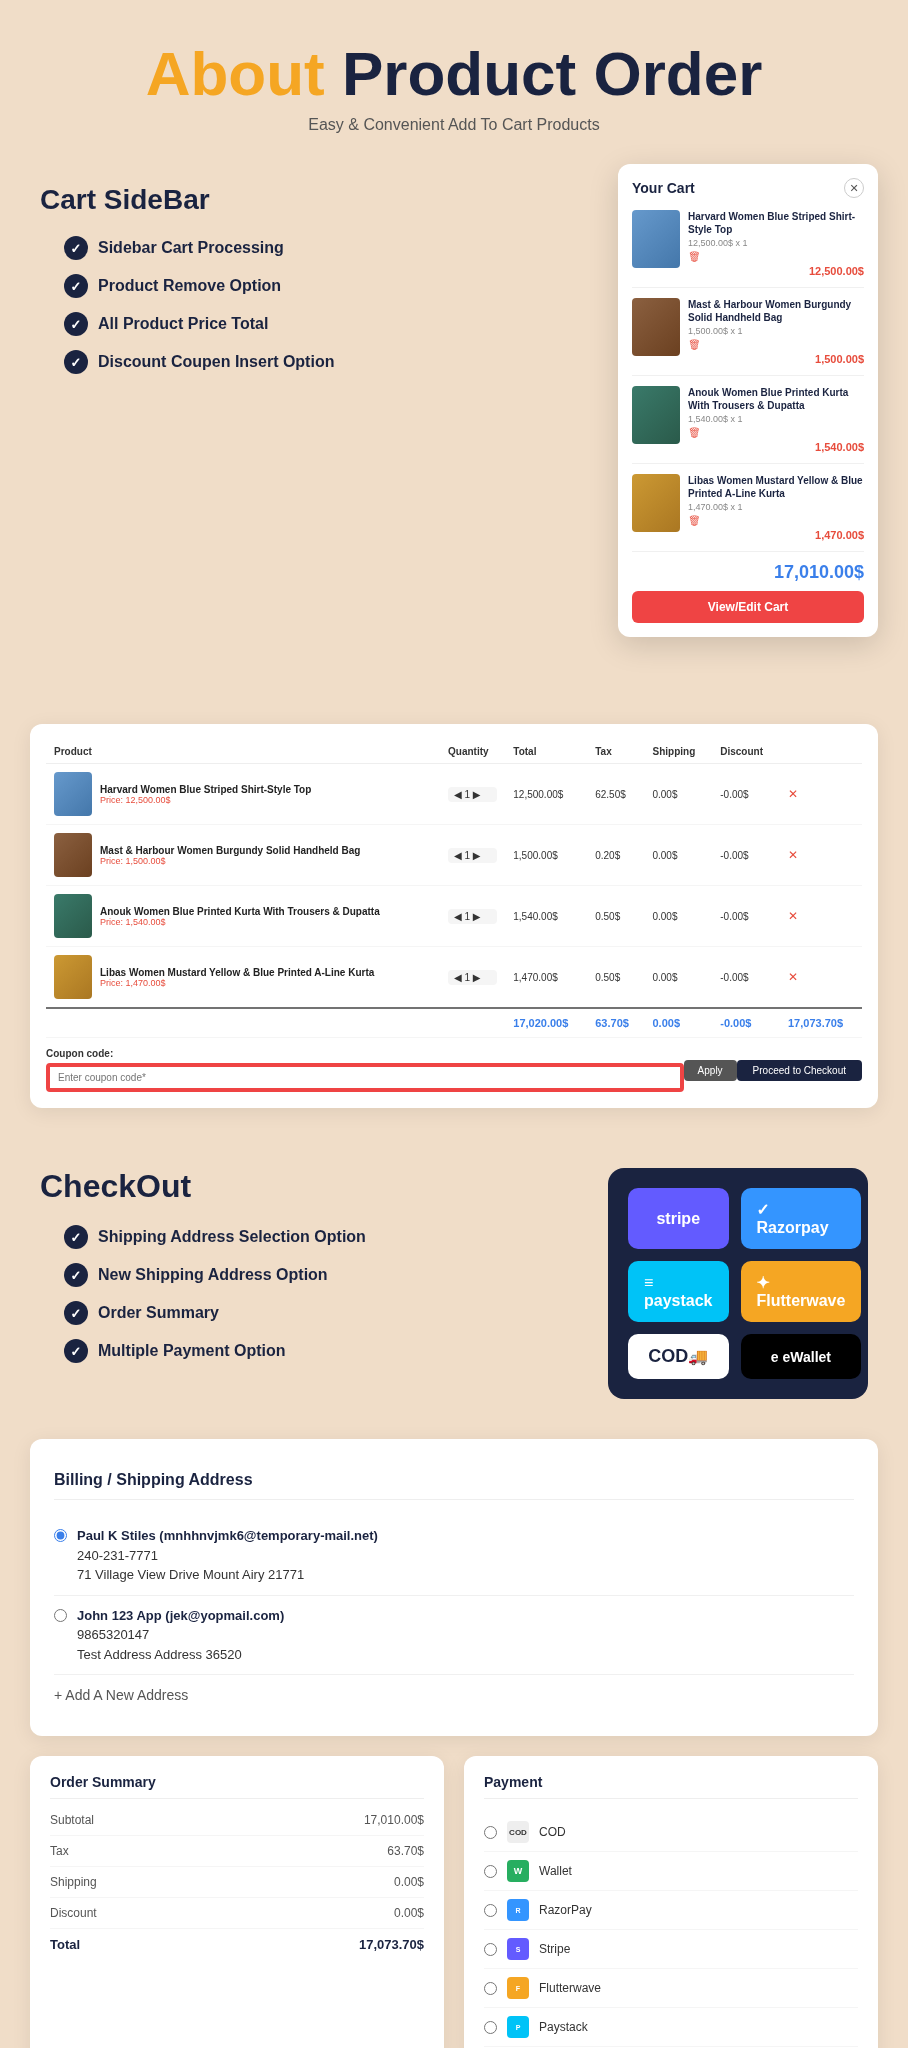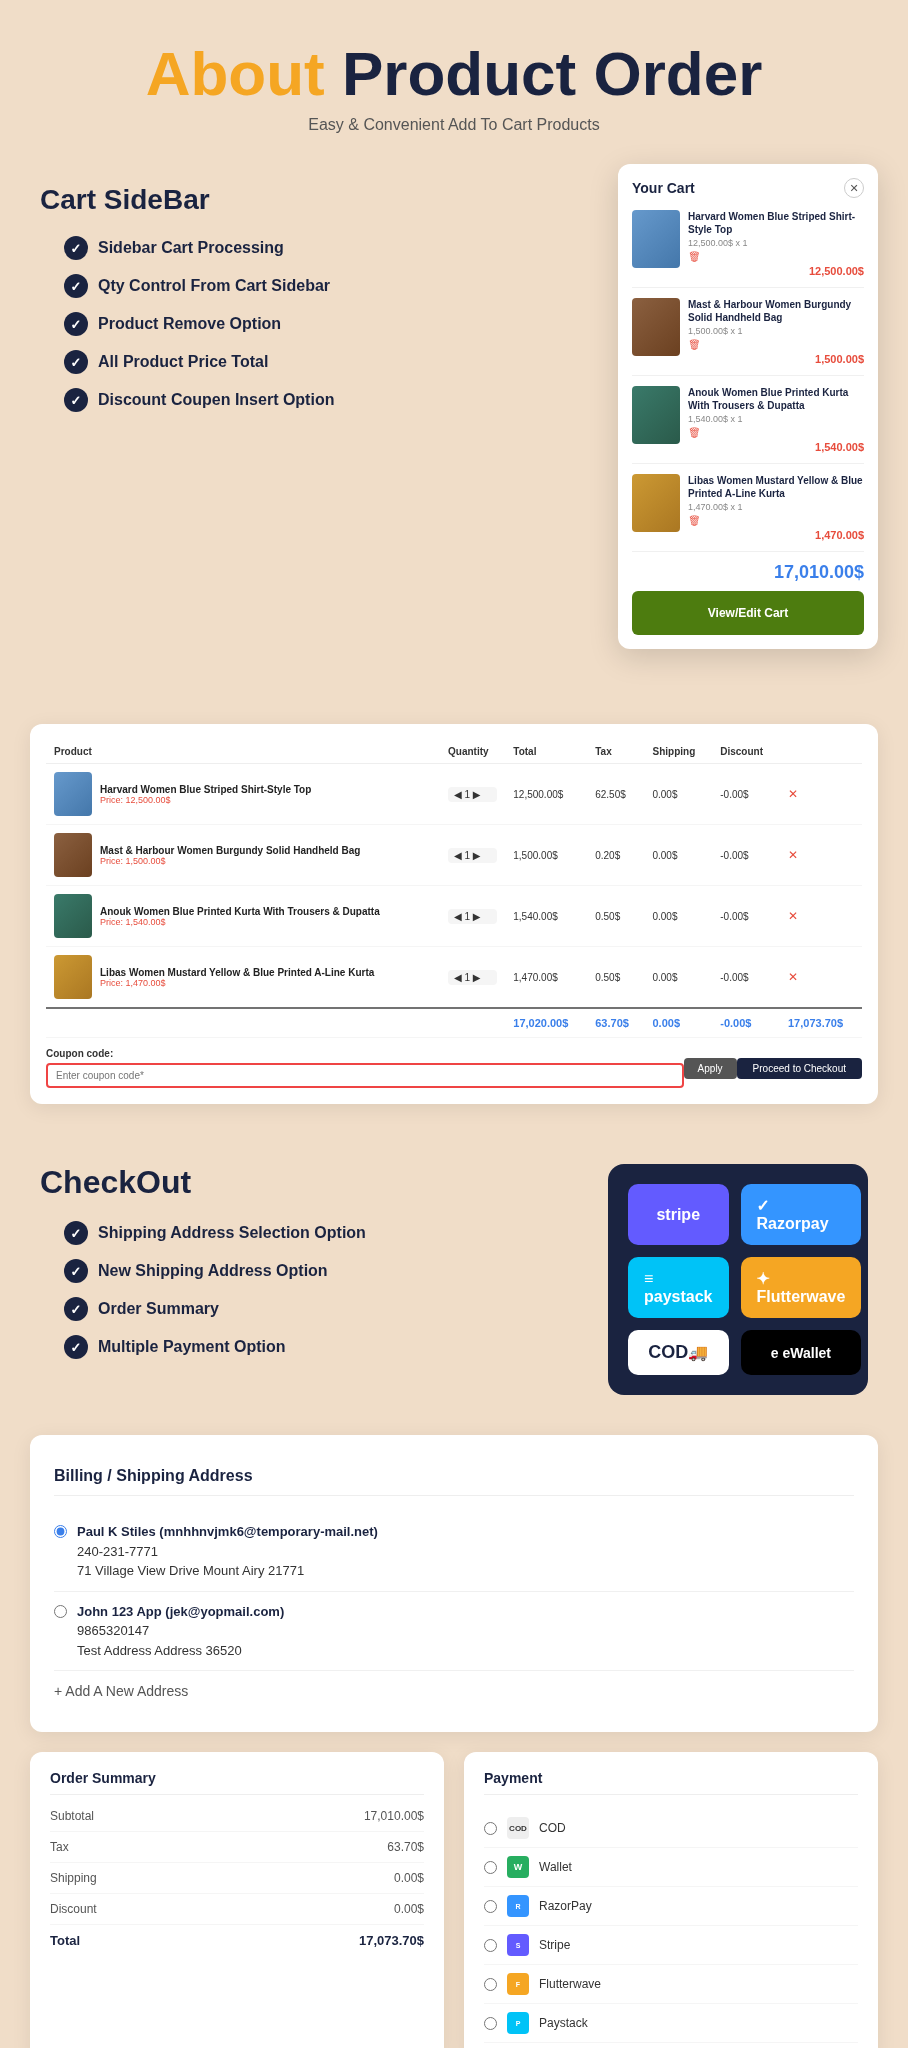--- a/index.html
+++ b/index.html
@@ -185,25 +185,25 @@
     .cart-grand-total {
       text-align: right;
       font-size: 18px;
       font-weight: 800;
       color: #3a7fea;
       margin: 8px 0;
     }
 
     .view-cart-btn {
       width: 100%;
-      background: #4d7c0f;
+      background: #ef4444;
       color: white;
       border: none;
       border-radius: 6px;
-      padding: 15px;
+      padding: 9px;
       font-size: 12px;
       font-weight: 600;
       cursor: pointer;
       text-align: center;
     }
 
     
     .table-cart-container {
       margin: 0 30px 30px;
       background: white;
@@ -279,21 +279,21 @@
       display: flex;
       justify-content: space-between;
       align-items: center;
       margin-top: 10px;
     }
 
     .coupon-left { flex: 1; }
     .coupon-label { font-size: 10px; font-weight: 600; color: #333; margin-bottom: 4px; }
     .coupon-input {
       width: 100%;
-      border: 2px solid #ef4444;
+      border: 4px solid #ef4444;
       border-radius: 4px;
       padding: 5px 8px;
       font-size: 10px;
     }
     .coupon-btn {
       background: #555;
       color: white;
       border: none;
       border-radius: 4px;
       padding: 5px 14px;
@@ -502,24 +502,20 @@
   <p>Easy &amp; Convenient Add To Cart Products</p>
 </div>
 
 <div class="cart-sidebar-section">
   <div class="cart-sidebar-left">
     <div class="section-title">Cart SideBar</div>
     <ul class="feature-list">
       <li>
         <span class="check-icon"></span>
         <span>Sidebar Cart Processing</span>
-      </li>
-      <li>
-        <span class="check-icon"></span>
-        <span>Qty Control From Cart Sidebar</span>
       </li>
       <li>
         <span class="check-icon"></span>
         <span>Product Remove Option</span>
       </li>
       <li>
         <span class="check-icon"></span>
         <span>All Product Price Total</span>
       </li>
       <li>

